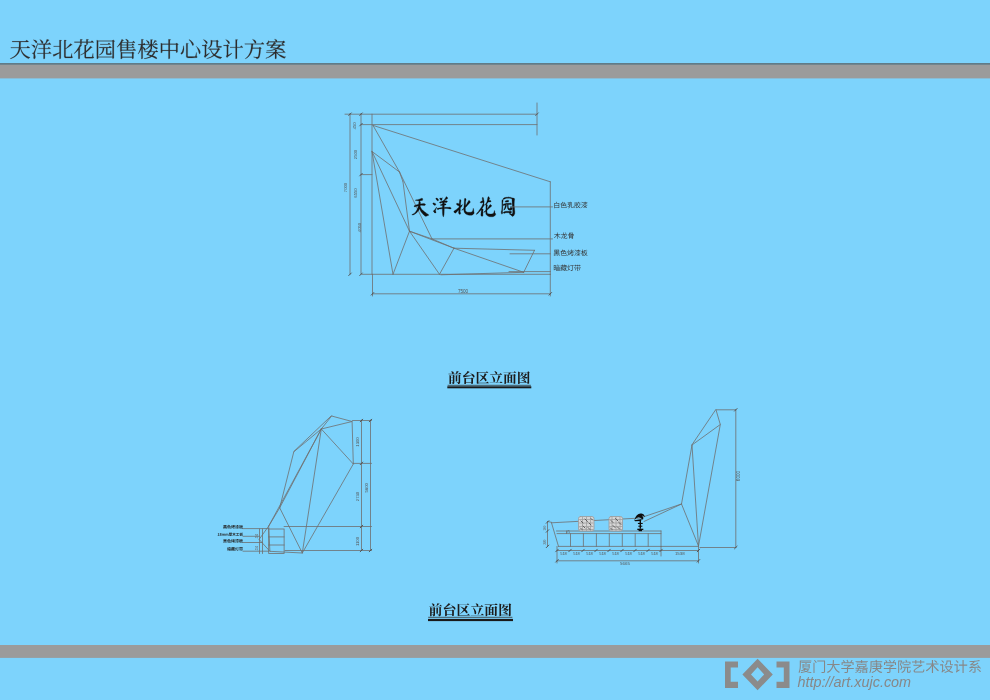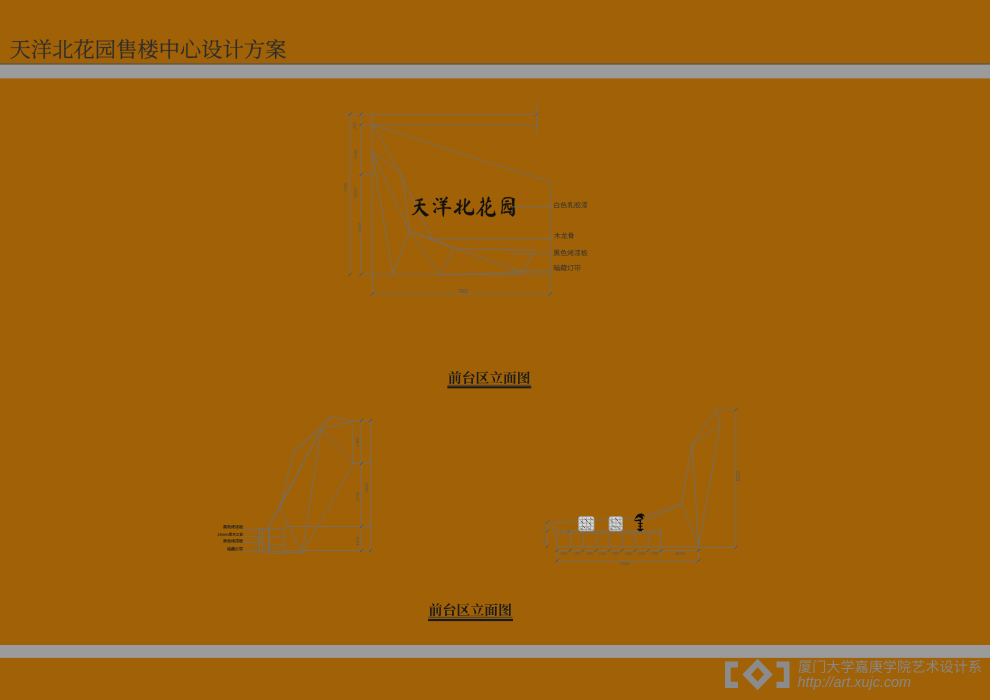--- a/index.html
+++ b/index.html
@@ -1,14 +1,14 @@
 <!DOCTYPE html>
 <html><head><meta charset="utf-8"><style>
 html,body{margin:0;padding:0;background:#fff;}
-#pg{position:relative;width:990px;height:700px;background:#a16207;overflow:hidden;}
+#pg{position:relative;width:990px;height:700px;background:#7dd3fc;overflow:hidden;}
 svg{position:absolute;left:0;top:0;}
 </style></head><body>
 <div id="pg">
 <svg width="990" height="700" viewBox="0 0 990 700">
 
 <path transform="translate(9.5,57.2) scale(0.021300)" fill="#2e2e2e" stroke="#2e2e2e" stroke-width="8" d="M861 -521Q861 -521 870 -514Q880 -507 895 -495Q910 -483 926 -469Q942 -455 956 -442Q954 -435 947 -431Q940 -427 930 -427H68L61 -457H809ZM802 -807Q802 -807 811 -800Q820 -793 835 -781Q850 -769 866 -756Q882 -742 896 -729Q894 -722 887 -718Q880 -714 870 -714H129L122 -743H750ZM524 -450Q536 -387 564 -323Q593 -259 643 -199Q694 -138 774 -84Q853 -30 968 14L966 25Q940 28 923 39Q905 51 899 78Q791 29 720 -34Q649 -97 606 -166Q562 -236 540 -307Q517 -379 506 -446ZM526 -735Q524 -641 521 -556Q517 -471 504 -395Q491 -319 462 -251Q433 -183 381 -124Q329 -65 247 -13Q166 38 48 81L35 63Q162 7 241 -58Q321 -123 364 -197Q408 -272 426 -356Q444 -440 447 -535Q451 -629 452 -735ZM1347 -626H1820L1868 -685Q1868 -685 1877 -678Q1885 -672 1899 -660Q1913 -649 1927 -637Q1942 -624 1955 -613Q1951 -597 1928 -597H1355ZM1361 -421H1795L1841 -479Q1841 -479 1849 -473Q1858 -466 1871 -454Q1885 -443 1899 -431Q1914 -418 1926 -407Q1922 -391 1900 -391H1369ZM1304 -201H1831L1879 -262Q1879 -262 1887 -255Q1896 -248 1909 -237Q1923 -225 1938 -213Q1952 -200 1965 -188Q1962 -172 1939 -172H1312ZM1596 -626H1662V56Q1662 60 1647 69Q1632 77 1606 77H1596ZM1428 -835Q1482 -814 1514 -789Q1546 -764 1560 -740Q1575 -715 1577 -695Q1578 -674 1569 -662Q1561 -649 1546 -647Q1531 -645 1514 -658Q1508 -686 1492 -717Q1476 -748 1457 -778Q1437 -807 1418 -829ZM1754 -840 1865 -807Q1862 -799 1853 -793Q1843 -787 1828 -788Q1811 -763 1786 -732Q1762 -700 1735 -669Q1708 -638 1681 -612H1662Q1679 -644 1696 -684Q1713 -724 1729 -765Q1744 -806 1754 -840ZM1126 -820Q1181 -812 1216 -796Q1251 -780 1268 -760Q1286 -741 1290 -722Q1293 -703 1287 -690Q1280 -677 1265 -673Q1251 -668 1232 -678Q1225 -702 1206 -727Q1187 -752 1163 -774Q1140 -796 1117 -811ZM1043 -587Q1097 -582 1130 -567Q1164 -552 1181 -534Q1199 -516 1203 -499Q1207 -481 1200 -468Q1193 -455 1180 -451Q1166 -447 1147 -457Q1139 -479 1121 -502Q1102 -525 1079 -545Q1056 -565 1034 -577ZM1109 -201Q1118 -201 1123 -204Q1127 -207 1134 -222Q1139 -232 1143 -240Q1147 -248 1154 -263Q1161 -277 1172 -304Q1184 -332 1203 -378Q1223 -424 1253 -494Q1283 -565 1327 -668L1345 -663Q1332 -625 1316 -576Q1299 -528 1282 -477Q1264 -426 1248 -380Q1233 -334 1221 -299Q1209 -265 1205 -250Q1198 -227 1194 -204Q1190 -181 1190 -162Q1190 -146 1195 -128Q1199 -111 1204 -90Q1210 -70 1214 -46Q1217 -22 1216 9Q1215 41 1200 59Q1186 78 1161 78Q1146 78 1138 65Q1130 52 1128 28Q1135 -23 1136 -64Q1136 -105 1131 -132Q1125 -158 1114 -166Q1105 -173 1093 -176Q1082 -179 1065 -180V-201Q1065 -201 1074 -201Q1083 -201 1094 -201Q1104 -201 1109 -201ZM2068 -530H2380V-502H2077ZM2345 -806 2445 -795Q2444 -785 2437 -777Q2429 -769 2410 -766V51Q2410 55 2402 61Q2394 67 2382 71Q2370 75 2358 75H2345ZM2037 -118Q2065 -124 2117 -141Q2170 -158 2235 -181Q2301 -203 2370 -227L2373 -213Q2326 -185 2258 -144Q2190 -104 2100 -54Q2096 -34 2080 -29ZM2568 -806 2669 -794Q2668 -784 2659 -776Q2651 -769 2634 -766V-53Q2634 -35 2642 -27Q2651 -19 2682 -19H2775Q2809 -19 2832 -19Q2855 -20 2866 -21Q2874 -22 2878 -25Q2883 -27 2887 -34Q2890 -41 2895 -64Q2900 -86 2907 -116Q2913 -145 2919 -176H2932L2936 -29Q2954 -23 2960 -17Q2965 -10 2965 -1Q2965 15 2950 24Q2934 32 2893 36Q2851 39 2773 39H2672Q2632 39 2609 32Q2586 25 2577 7Q2568 -10 2568 -40ZM2868 -640 2954 -578Q2941 -562 2914 -572Q2882 -543 2834 -509Q2787 -474 2731 -440Q2676 -406 2619 -378L2609 -389Q2656 -424 2703 -468Q2751 -512 2794 -557Q2837 -602 2868 -640ZM3525 -578 3622 -567Q3621 -557 3614 -550Q3606 -543 3589 -541V-37Q3589 -20 3599 -14Q3608 -7 3642 -7H3752Q3791 -7 3818 -8Q3845 -9 3858 -10Q3873 -10 3880 -24Q3886 -38 3895 -81Q3904 -125 3913 -176H3926L3929 -18Q3947 -13 3953 -6Q3959 1 3959 11Q3959 26 3943 35Q3927 44 3882 48Q3837 52 3751 52H3632Q3589 52 3566 46Q3543 39 3534 22Q3525 6 3525 -23ZM3233 -399 3254 -425 3329 -396Q3323 -382 3299 -378V61Q3299 63 3290 67Q3282 71 3270 75Q3258 78 3246 78H3233ZM3298 -588 3394 -546Q3390 -538 3380 -533Q3371 -528 3354 -530Q3293 -413 3210 -319Q3127 -225 3037 -166L3025 -178Q3075 -223 3125 -287Q3175 -351 3220 -428Q3265 -505 3298 -588ZM3808 -521 3888 -456Q3882 -449 3873 -448Q3864 -447 3848 -453Q3775 -370 3691 -302Q3606 -233 3518 -181Q3430 -129 3344 -95L3335 -110Q3412 -152 3496 -214Q3579 -276 3660 -354Q3741 -431 3808 -521ZM3043 -720H3322V-839L3422 -830Q3421 -820 3413 -812Q3406 -805 3386 -803V-720H3608V-839L3709 -830Q3708 -820 3700 -812Q3692 -805 3673 -803V-720H3822L3870 -781Q3870 -781 3879 -774Q3888 -766 3901 -755Q3915 -744 3930 -731Q3945 -718 3957 -707Q3954 -691 3930 -691H3673V-608Q3673 -605 3666 -600Q3659 -595 3646 -592Q3634 -589 3619 -588H3608V-691H3386V-603Q3386 -600 3378 -595Q3370 -591 3358 -588Q3345 -585 3332 -585H3322V-691H3049ZM4141 -21H4861V8H4141ZM4836 -775H4826L4863 -817L4944 -753Q4939 -747 4927 -742Q4915 -736 4900 -733V40Q4900 44 4891 50Q4882 56 4870 61Q4857 66 4845 66H4836ZM4099 -775V-809L4169 -775H4855V-746H4163V50Q4163 54 4156 60Q4149 66 4137 71Q4125 76 4110 76H4099ZM4208 -467H4661L4709 -523Q4709 -523 4717 -517Q4726 -511 4740 -500Q4754 -489 4769 -477Q4784 -465 4797 -453Q4793 -437 4770 -437H4216ZM4256 -623H4617L4663 -676Q4663 -676 4671 -670Q4680 -664 4693 -654Q4706 -643 4721 -632Q4735 -621 4748 -609Q4744 -593 4721 -593H4264ZM4382 -464H4451Q4446 -367 4423 -297Q4400 -226 4350 -177Q4299 -128 4210 -92L4203 -106Q4277 -150 4315 -201Q4352 -252 4366 -316Q4380 -381 4382 -464ZM4537 -462H4598Q4598 -454 4598 -446Q4598 -437 4598 -432V-187Q4598 -179 4602 -176Q4606 -173 4622 -173H4669Q4686 -173 4698 -173Q4710 -173 4716 -174Q4721 -174 4724 -176Q4727 -178 4730 -184Q4735 -194 4742 -229Q4749 -263 4755 -301H4768L4771 -181Q4785 -176 4789 -169Q4793 -163 4793 -154Q4793 -141 4783 -133Q4773 -124 4746 -120Q4718 -116 4668 -116H4606Q4576 -116 4562 -121Q4547 -127 4542 -140Q4537 -153 4537 -174ZM5457 -850Q5504 -838 5532 -821Q5561 -804 5573 -785Q5586 -767 5587 -751Q5587 -735 5579 -724Q5571 -713 5557 -711Q5544 -709 5528 -720Q5520 -751 5496 -786Q5472 -821 5447 -843ZM5367 -799Q5363 -792 5353 -787Q5344 -782 5328 -784Q5297 -726 5254 -668Q5212 -609 5162 -559Q5112 -509 5057 -472L5044 -483Q5088 -525 5130 -583Q5172 -641 5209 -707Q5245 -774 5271 -840ZM5792 -16V13H5255V-16ZM5747 -219 5782 -259 5862 -198Q5857 -192 5846 -187Q5835 -182 5821 -179V50Q5821 53 5811 58Q5802 64 5790 68Q5777 72 5766 72H5756V-219ZM5289 57Q5289 60 5281 65Q5273 70 5261 74Q5249 79 5235 79H5225V-219V-251L5295 -219H5794V-190H5289ZM5569 -705V-333H5506V-705ZM5268 -287Q5268 -285 5260 -279Q5253 -272 5241 -268Q5228 -263 5211 -263H5201V-650L5246 -719L5280 -705H5268ZM5843 -403Q5843 -403 5851 -396Q5860 -390 5873 -379Q5887 -368 5902 -356Q5917 -343 5929 -331Q5928 -323 5921 -319Q5914 -315 5903 -315H5228V-345H5795ZM5780 -521Q5780 -521 5793 -511Q5807 -500 5826 -484Q5845 -469 5861 -454Q5857 -438 5834 -438H5232V-467H5736ZM5779 -640Q5779 -640 5792 -629Q5805 -618 5824 -603Q5843 -588 5859 -573Q5855 -557 5832 -557H5232V-587H5735ZM5814 -761Q5814 -761 5822 -755Q5831 -748 5844 -738Q5857 -727 5872 -715Q5886 -703 5899 -692Q5895 -676 5872 -676H5235V-705H5769ZM6462 -133Q6588 -111 6674 -87Q6760 -64 6813 -41Q6865 -18 6891 2Q6917 22 6923 38Q6928 54 6919 64Q6910 73 6893 74Q6876 74 6858 65Q6814 35 6750 3Q6685 -29 6605 -59Q6525 -90 6434 -117ZM6434 -117Q6454 -139 6478 -173Q6502 -207 6527 -245Q6551 -283 6572 -317Q6592 -351 6603 -373L6700 -344Q6696 -334 6686 -329Q6675 -324 6646 -327L6666 -340Q6650 -313 6621 -271Q6593 -230 6562 -187Q6530 -144 6503 -110ZM6726 -822Q6725 -812 6716 -805Q6708 -798 6689 -796V-398Q6689 -395 6681 -390Q6674 -384 6662 -381Q6650 -377 6637 -377H6625V-833ZM6424 -795Q6474 -777 6504 -756Q6534 -735 6548 -713Q6563 -692 6564 -675Q6566 -658 6558 -646Q6551 -635 6538 -633Q6525 -631 6510 -642Q6504 -666 6488 -693Q6472 -719 6452 -744Q6432 -769 6413 -788ZM6912 -759Q6910 -752 6901 -746Q6891 -741 6876 -744Q6856 -721 6820 -688Q6783 -655 6747 -629L6736 -635Q6751 -660 6767 -690Q6784 -720 6797 -750Q6811 -779 6819 -798ZM6688 -611Q6717 -570 6762 -536Q6807 -501 6860 -476Q6913 -450 6964 -435L6962 -424Q6922 -418 6911 -373Q6864 -396 6819 -430Q6774 -464 6736 -508Q6698 -551 6672 -602ZM6842 -255Q6818 -179 6779 -122Q6740 -65 6680 -25Q6619 15 6532 40Q6445 65 6325 80L6321 62Q6455 36 6547 -5Q6639 -46 6694 -110Q6750 -175 6774 -271H6842ZM6672 -595Q6630 -522 6562 -465Q6494 -407 6409 -365L6398 -382Q6465 -427 6517 -486Q6570 -546 6602 -611H6672ZM6890 -326Q6890 -326 6904 -315Q6918 -304 6937 -288Q6956 -272 6971 -257Q6967 -241 6945 -241H6344L6336 -271H6846ZM6872 -665Q6872 -665 6885 -654Q6899 -644 6918 -628Q6937 -613 6952 -598Q6949 -582 6927 -582H6409L6401 -611H6828ZM6243 -495Q6294 -472 6324 -446Q6355 -421 6369 -397Q6384 -373 6386 -354Q6388 -334 6380 -322Q6372 -311 6359 -309Q6346 -308 6329 -319Q6323 -346 6307 -377Q6290 -408 6270 -437Q6250 -467 6232 -489ZM6290 -832Q6289 -821 6281 -813Q6274 -806 6254 -803V55Q6254 59 6247 65Q6239 71 6228 76Q6217 80 6206 80H6192V-842ZM6247 -589Q6222 -462 6173 -350Q6124 -237 6044 -147L6029 -160Q6070 -222 6099 -295Q6128 -368 6149 -446Q6170 -525 6182 -605H6247ZM6318 -661Q6318 -661 6331 -650Q6344 -638 6363 -622Q6382 -606 6396 -591Q6393 -575 6370 -575H6050L6042 -605H6275ZM7849 -334V-305H7139V-334ZM7812 -628 7849 -670 7932 -606Q7927 -600 7916 -595Q7904 -589 7889 -586V-243Q7889 -240 7879 -235Q7869 -230 7856 -226Q7843 -222 7832 -222H7822V-628ZM7172 -233Q7172 -230 7164 -224Q7156 -219 7144 -214Q7132 -210 7117 -210H7106V-628V-662L7179 -628H7844V-599H7172ZM7567 -827Q7565 -817 7557 -809Q7550 -802 7530 -799V51Q7530 56 7522 63Q7515 69 7502 74Q7490 78 7476 78H7463V-838ZM8435 -831Q8505 -793 8548 -754Q8592 -716 8614 -680Q8636 -645 8642 -616Q8648 -588 8641 -571Q8634 -553 8618 -550Q8602 -546 8582 -561Q8572 -603 8545 -650Q8519 -698 8486 -744Q8453 -789 8422 -823ZM8397 -648Q8396 -638 8388 -631Q8380 -624 8363 -622V-65Q8363 -46 8375 -38Q8387 -30 8429 -30H8570Q8619 -30 8653 -31Q8687 -32 8703 -34Q8715 -35 8720 -39Q8726 -43 8729 -50Q8736 -65 8746 -112Q8756 -159 8767 -220H8780L8783 -42Q8802 -37 8808 -30Q8815 -24 8815 -13Q8815 0 8805 9Q8795 18 8769 24Q8742 29 8694 31Q8646 34 8568 34H8423Q8374 34 8347 27Q8320 19 8309 1Q8298 -17 8298 -50V-659ZM8766 -518Q8823 -476 8860 -434Q8898 -391 8920 -352Q8942 -312 8951 -278Q8959 -244 8958 -218Q8956 -192 8947 -177Q8938 -162 8925 -161Q8912 -160 8898 -175Q8890 -219 8873 -279Q8856 -338 8828 -400Q8800 -461 8755 -509ZM8175 -533Q8196 -446 8192 -376Q8188 -307 8172 -257Q8156 -208 8137 -181Q8125 -163 8109 -152Q8094 -141 8078 -138Q8063 -136 8053 -145Q8041 -157 8044 -174Q8047 -191 8059 -207Q8085 -234 8108 -284Q8130 -335 8144 -399Q8159 -464 8157 -533ZM9709 -773 9746 -811 9818 -748Q9809 -738 9781 -734V-528Q9781 -519 9784 -515Q9788 -512 9802 -512H9847Q9860 -512 9872 -512Q9884 -512 9890 -513Q9893 -513 9897 -513Q9901 -513 9903 -513Q9908 -514 9913 -515Q9917 -516 9921 -517H9931L9934 -516Q9950 -511 9957 -506Q9963 -501 9963 -490Q9963 -477 9953 -468Q9943 -459 9916 -455Q9889 -451 9840 -451H9784Q9756 -451 9742 -456Q9728 -462 9723 -475Q9718 -488 9718 -509V-773ZM9749 -773V-743H9482V-773ZM9452 -783V-806L9527 -773H9515V-689Q9515 -656 9509 -618Q9503 -579 9482 -539Q9462 -499 9421 -463Q9380 -426 9311 -398L9301 -411Q9365 -453 9398 -499Q9430 -545 9441 -594Q9452 -643 9452 -689V-773ZM9438 -392Q9466 -305 9516 -238Q9566 -172 9635 -124Q9704 -76 9789 -45Q9875 -13 9976 5L9975 17Q9952 20 9935 35Q9918 49 9912 74Q9815 49 9736 11Q9657 -28 9596 -83Q9535 -137 9491 -211Q9447 -285 9421 -382ZM9774 -395 9819 -437 9891 -369Q9885 -362 9875 -360Q9866 -358 9848 -356Q9799 -249 9721 -164Q9644 -79 9530 -18Q9417 43 9260 77L9252 61Q9460 -1 9594 -117Q9727 -232 9785 -395ZM9825 -395V-366H9366L9357 -395ZM9148 -54Q9169 -66 9208 -90Q9246 -114 9294 -146Q9342 -177 9393 -211L9400 -198Q9380 -177 9346 -144Q9312 -111 9270 -72Q9228 -32 9183 9ZM9218 -535 9233 -526V-57L9177 -35L9204 -61Q9211 -39 9207 -22Q9204 -4 9195 7Q9186 18 9179 22L9134 -59Q9158 -72 9164 -79Q9171 -86 9171 -100V-535ZM9172 -569 9205 -604 9270 -549Q9266 -543 9255 -537Q9244 -532 9226 -529L9233 -538V-490H9171V-569ZM9111 -833Q9170 -811 9207 -786Q9245 -761 9264 -736Q9284 -711 9289 -689Q9294 -668 9288 -653Q9282 -639 9268 -635Q9254 -631 9235 -642Q9224 -672 9202 -705Q9179 -739 9152 -771Q9125 -802 9100 -825ZM9218 -569V-539H9050L9041 -569ZM10876 -541Q10876 -541 10885 -534Q10893 -527 10907 -516Q10921 -504 10936 -492Q10951 -479 10964 -467Q10960 -451 10937 -451H10358L10350 -480H10829ZM10717 -824Q10715 -814 10708 -807Q10701 -800 10681 -797V49Q10681 54 10673 60Q10665 66 10653 71Q10641 75 10628 75H10615V-836ZM10180 -58Q10203 -69 10244 -89Q10285 -110 10336 -137Q10387 -164 10440 -193L10448 -180Q10426 -161 10389 -132Q10353 -102 10309 -67Q10265 -32 10217 4ZM10251 -532 10266 -523V-59L10210 -37L10238 -63Q10245 -41 10241 -23Q10237 -6 10228 5Q10220 16 10212 20L10167 -61Q10190 -73 10197 -81Q10203 -88 10203 -102V-532ZM10204 -567 10237 -602 10302 -547Q10298 -541 10287 -536Q10276 -530 10259 -527L10266 -537V-488H10203V-567ZM10153 -835Q10214 -811 10251 -785Q10289 -758 10308 -732Q10328 -706 10332 -684Q10337 -661 10330 -647Q10324 -632 10310 -628Q10295 -625 10277 -636Q10268 -667 10245 -702Q10222 -737 10194 -770Q10167 -803 10142 -827ZM10265 -567V-538H10054L10045 -567ZM11411 -846Q11470 -828 11505 -804Q11540 -781 11558 -756Q11576 -731 11579 -710Q11581 -688 11573 -674Q11565 -660 11550 -657Q11535 -654 11517 -666Q11511 -696 11492 -727Q11473 -759 11449 -788Q11424 -817 11400 -838ZM11434 -628Q11428 -507 11410 -402Q11392 -298 11353 -209Q11315 -120 11247 -47Q11179 25 11073 82L11064 71Q11150 5 11206 -70Q11261 -146 11293 -232Q11325 -319 11339 -417Q11352 -516 11355 -628ZM11716 -440 11756 -481 11832 -417Q11827 -411 11817 -408Q11807 -404 11791 -402Q11786 -288 11775 -197Q11763 -106 11746 -45Q11729 16 11705 39Q11684 58 11655 67Q11627 77 11591 77Q11592 62 11587 50Q11583 37 11571 29Q11559 20 11528 12Q11496 4 11464 0L11465 -18Q11489 -16 11520 -13Q11552 -10 11580 -8Q11608 -6 11619 -6Q11634 -6 11643 -8Q11651 -11 11660 -18Q11677 -34 11690 -92Q11703 -150 11713 -239Q11722 -329 11727 -440ZM11865 -700Q11865 -700 11875 -692Q11884 -685 11898 -674Q11913 -662 11929 -649Q11944 -636 11957 -623Q11955 -615 11949 -611Q11942 -607 11931 -607H11053L11045 -637H11814ZM11759 -440V-410H11374V-440ZM12268 -465Q12403 -458 12503 -446Q12602 -435 12671 -420Q12739 -406 12781 -391Q12823 -375 12844 -361Q12864 -346 12867 -335Q12871 -323 12863 -315Q12855 -308 12839 -307Q12823 -305 12806 -312Q12745 -340 12659 -364Q12572 -389 12467 -410Q12361 -431 12239 -446ZM12239 -446Q12260 -467 12285 -501Q12311 -534 12337 -571Q12364 -608 12385 -641Q12407 -675 12419 -697L12516 -655Q12512 -647 12499 -642Q12487 -638 12459 -645L12482 -656Q12465 -632 12435 -593Q12406 -554 12373 -514Q12341 -473 12313 -443ZM12735 -564Q12699 -492 12643 -442Q12588 -393 12509 -362Q12430 -331 12323 -313Q12216 -296 12076 -287L12072 -305Q12229 -324 12347 -353Q12464 -383 12544 -437Q12623 -491 12662 -580H12735ZM12833 -635Q12833 -635 12847 -624Q12861 -613 12881 -597Q12900 -581 12916 -566Q12912 -550 12890 -550H12104L12095 -580H12788ZM12568 -335Q12567 -325 12558 -318Q12550 -311 12531 -308V55Q12531 58 12523 63Q12515 69 12502 72Q12490 76 12476 76H12464V-346ZM12532 -244Q12566 -203 12615 -167Q12664 -130 12724 -101Q12784 -72 12847 -50Q12911 -29 12973 -17L12972 -5Q12950 -1 12934 15Q12918 31 12911 56Q12831 30 12756 -12Q12682 -53 12620 -110Q12559 -166 12517 -234ZM12512 -228Q12461 -164 12388 -110Q12316 -56 12227 -14Q12139 28 12040 57L12031 41Q12115 7 12190 -38Q12264 -82 12326 -135Q12388 -188 12431 -244H12512ZM12866 -304Q12866 -304 12874 -297Q12883 -290 12896 -279Q12910 -268 12925 -255Q12940 -243 12952 -231Q12948 -215 12925 -215H12060L12051 -245H12819ZM12437 -847Q12482 -844 12508 -832Q12534 -820 12546 -805Q12559 -790 12559 -776Q12559 -761 12551 -750Q12542 -740 12529 -738Q12515 -736 12498 -747Q12494 -772 12473 -798Q12452 -824 12428 -838ZM12830 -735 12870 -776 12944 -705Q12939 -701 12930 -699Q12920 -697 12906 -696Q12885 -677 12851 -656Q12817 -636 12790 -623L12778 -631Q12788 -644 12800 -663Q12813 -682 12823 -701Q12834 -721 12841 -735ZM12164 -778Q12178 -734 12175 -700Q12173 -667 12159 -645Q12146 -623 12129 -612Q12112 -603 12092 -604Q12071 -605 12064 -622Q12058 -637 12067 -650Q12075 -663 12090 -671Q12115 -683 12132 -713Q12149 -742 12146 -777ZM12881 -735V-706H12151V-735Z"></path>
 
 <rect x="0" y="63.3" width="990" height="1.4" fill="#565656"></rect>
 
 <rect x="0" y="64.7" width="990" height="13.7" fill="#9b9b9b"></rect>

